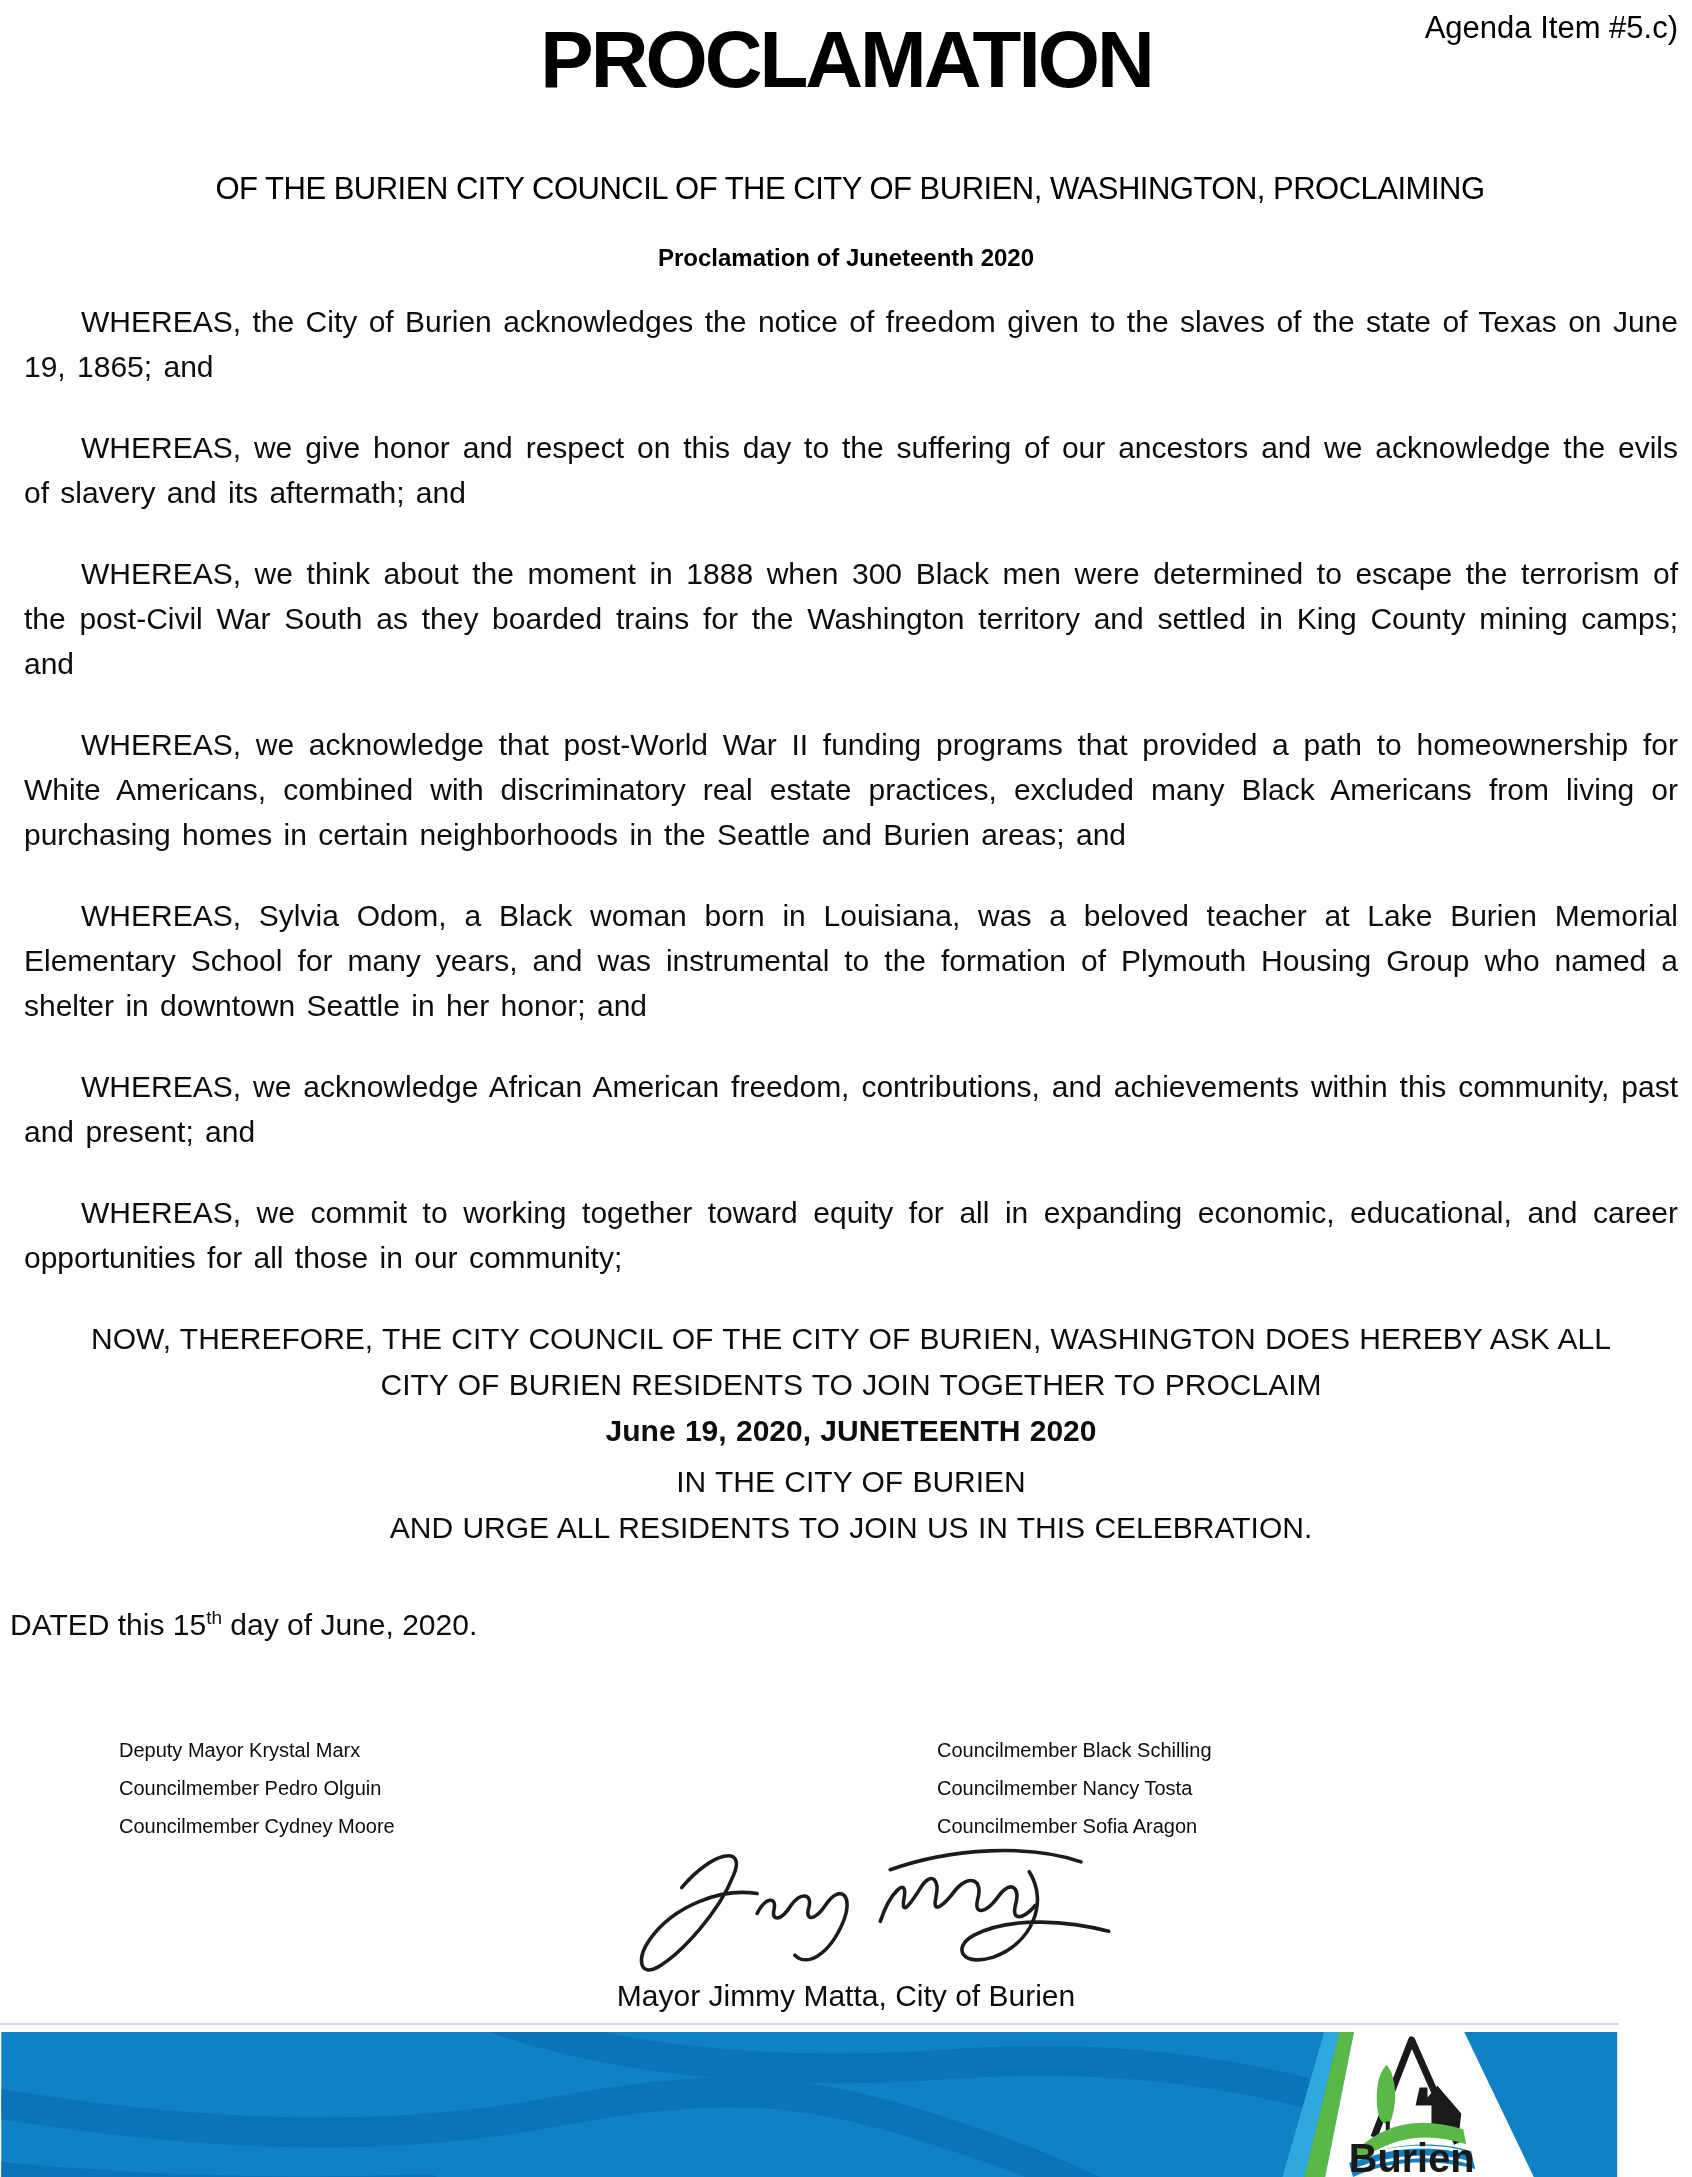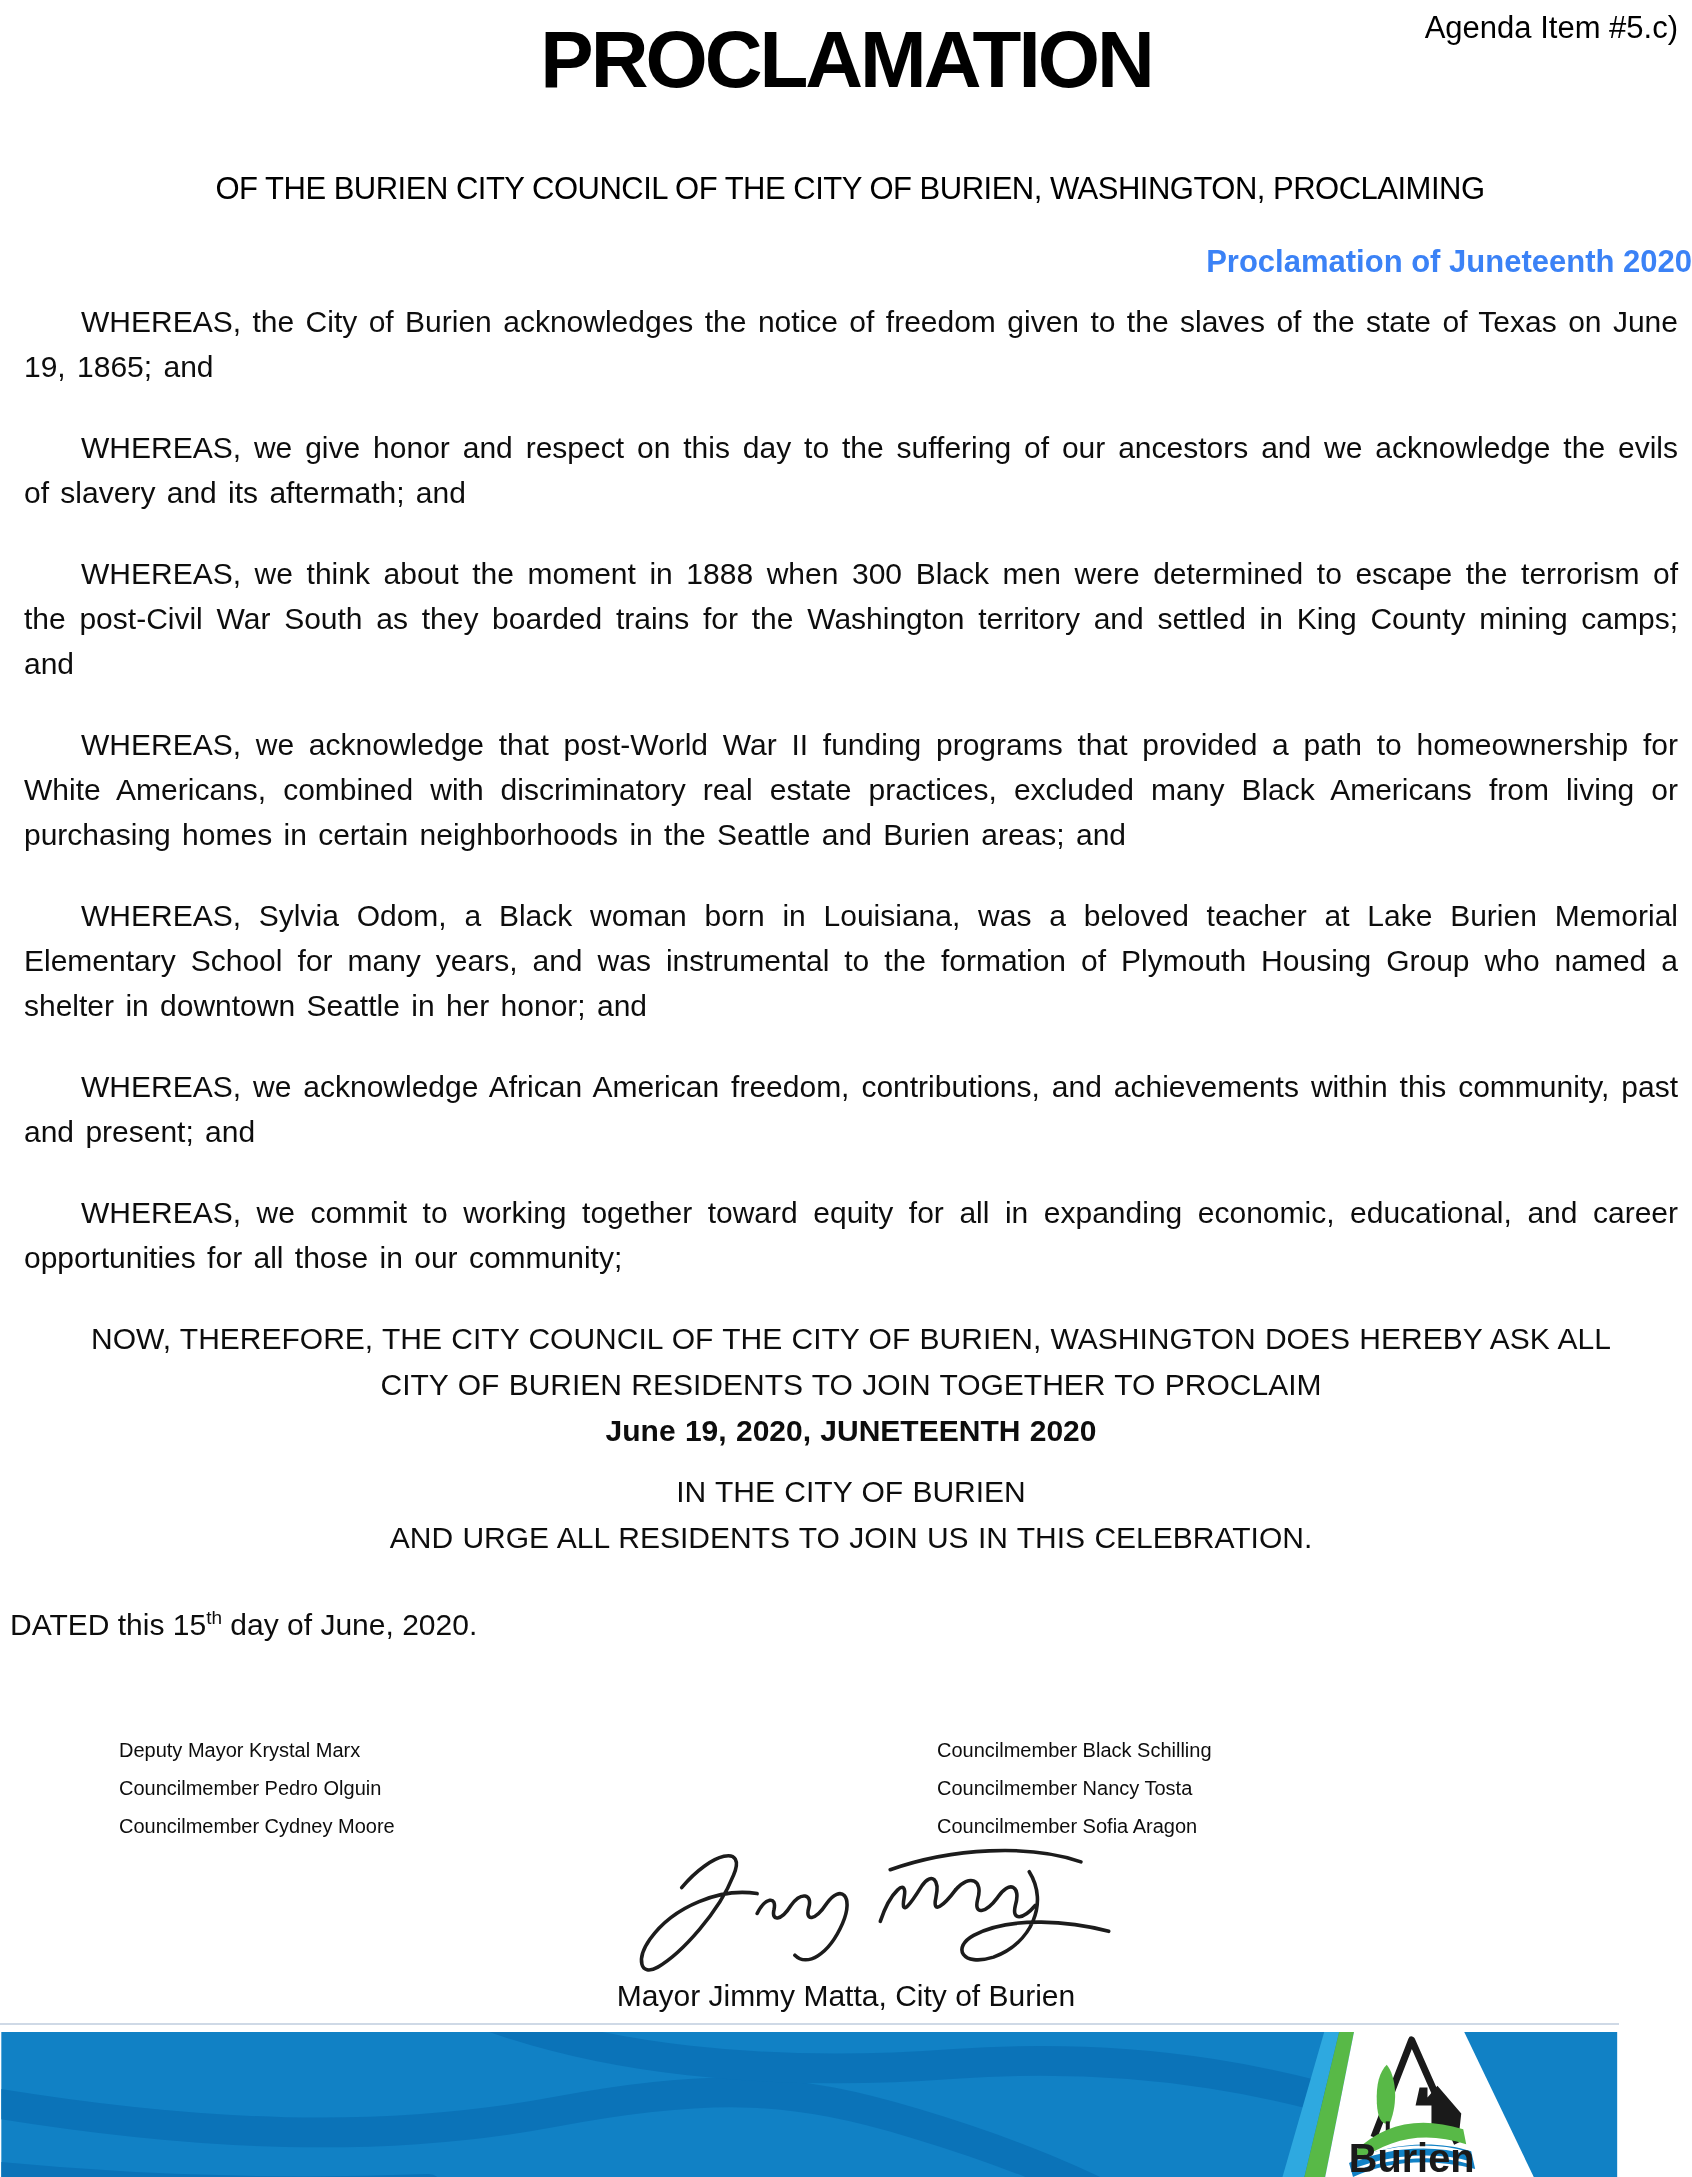--- a/index.html
+++ b/index.html
@@ -20,32 +20,32 @@
     text-align:center;
     font-size:80px;font-weight:700;letter-spacing:-3px;
     line-height:1;color:#000;
   }
   .subtitle{
     position:absolute;top:171px;left:0;right:0;
     text-align:center;font-size:31px;letter-spacing:-0.5px;color:#000;padding-left:8px;
   }
   .subject{
     position:absolute;top:244px;left:0;right:0;
-    text-align:right;font-size:31px;font-weight:700;color:#3b82f6;
+    text-align:center;font-size:24px;font-weight:700;color:#000000;
   }
   .body-block{
     position:absolute;top:299px;left:24px;right:14px;
     font-size:30px;line-height:45px;word-spacing:3px;
     text-align:justify;color:#0d0d0d;
   }
   .body-block p{margin:0 0 36px 0;text-indent:57px;}
   .proclaim{margin-top:26px;text-align:center;line-height:46px;}
   .proclaim p{margin:0;text-indent:0;text-align:center;word-spacing:1px;}
   .proclaim p.strong{font-weight:700;}
-  .proclaim p.gap{margin-top:15px;}
+  .proclaim p.gap{margin-top:5px;}
   .dated{
     position:absolute;top:1608px;left:10px;
     font-size:30px;color:#0d0d0d;
   }
   .dated sup{font-size:19px;line-height:0;}
   .mayor-line{
     position:absolute;top:1690px;left:0;right:0;
     text-align:center;font-size:30px;font-weight:700;color:#000;
   }
   .col{

